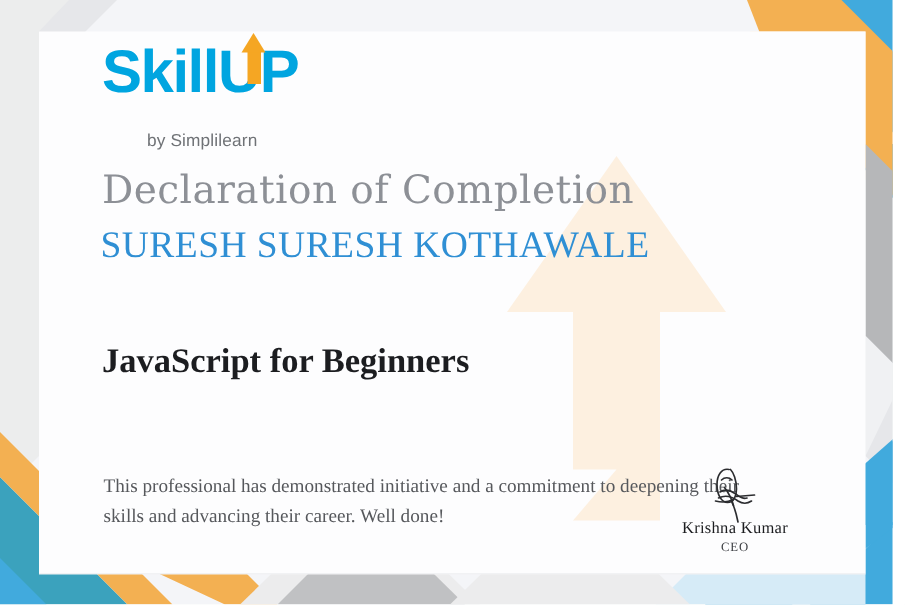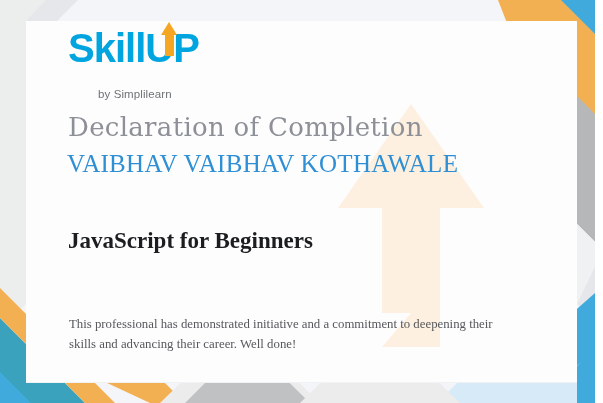--- a/index.html
+++ b/index.html
@@ -283,23 +283,41 @@
         <span class="logo-arrow">
           <span class="a-shaft"></span>
           <span class="a-head"></span>
         </span>
       </div>
       <div class="logo-sub">by Simplilearn</div>
     </div>
 
     <div class="decl-title">Declaration of Completion</div>
 
-    <div class="recipient">VAIBHAV VAIBHAV KOTHAWALE</div>
+    <div class="recipient">SURESH SURESH KOTHAWALE</div>
 
 
     <div class="course-name">JavaScript for Beginners</div>
 
     <div class="blurb">This professional has demonstrated initiative and a commitment to deepening their skills and advancing their career. Well done!</div>
 
 
+    <div class="signature-block">
+      <div class="sig-mark">
+        <svg viewBox="0 0 80 42" width="80" height="42">
+          <g fill="none" stroke="#2b2c2f" stroke-width="1.1" stroke-linecap="round" stroke-linejoin="round">
+            <path d="M36,5 C31,4 28,9 28,15 C28,22 31,27 35,27 C39,27 41,23 41,18 C41,12 39,7 37,5"></path>
+            <path d="M30,20 C33,18 37,19 40,21 C43,23 45,25 48,24"></path>
+            <path d="M29,24 C33,22 38,23 42,26 C45,28 48,28 51,26"></path>
+            <path d="M33,17 C36,21 38,25 39,29"></path>
+            <path d="M27,26 C31,27 35,27 39,25"></path>
+            <path d="M41,23 L53,22"></path>
+            <path d="M38,27 C40,31 41,35 42,40"></path>
+            <path d="M31,12 C33,10 36,10 38,12"></path>
+          </g>
+        </svg>
+      </div>
+      <div class="sig-name">Krishna Kumar</div>
+      <div class="sig-role">CEO</div>
+    </div>
 
   </div>
 </div>
 
 </body></html>

